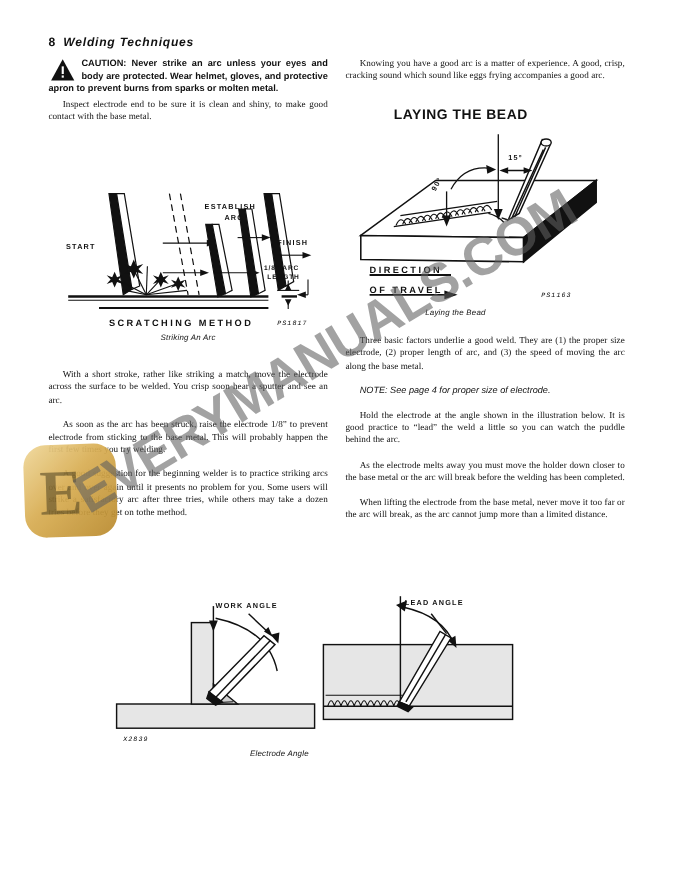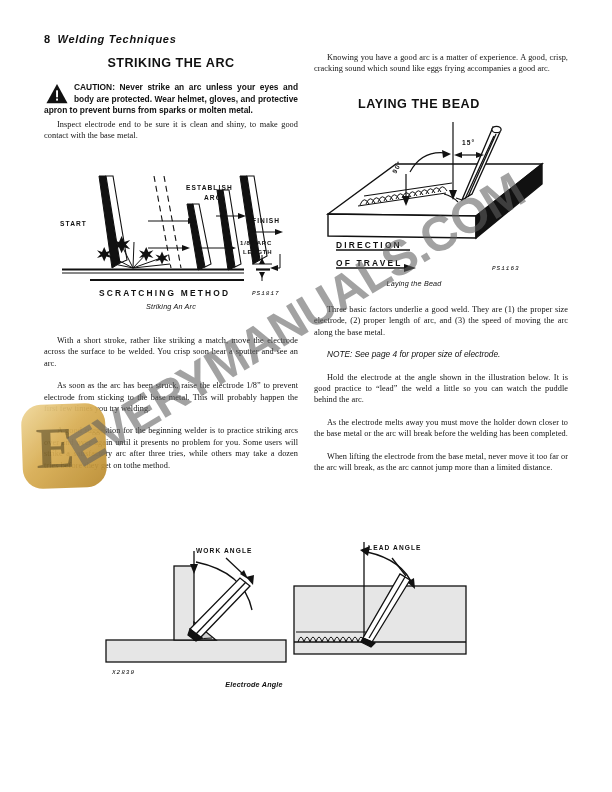--- a/index.html
+++ b/index.html
@@ -62,21 +62,20 @@
 </head>
 <body>
 
 <div class="page">
 
   <div class="hdr">
     <span class="pg">8</span><span class="ttl">Welding Techniques</span>
   </div>
 
   <div class="col colL">
-    <h2 class="sect">STRIKING THE ARC</h2>
 
     <div class="caution">
       <svg class="tri" viewBox="0 0 24 24">
         <polygon points="12,1 23.5,22 0.5,22" fill="#111"></polygon>
         <rect x="11" y="8" width="2.1" height="7.6" fill="#fff"></rect>
         <rect x="11" y="17" width="2.1" height="2.2" fill="#fff"></rect>
       </svg>
       <span>CAUTION:</span>
       <span>Never strike an arc unless your eyes and body are protected. Wear helmet, gloves, and protective apron to prevent burns from sparks or molten metal.</span>
     </div>
@@ -289,21 +288,21 @@
         <polygon points="80,114 71,110 108,46 118,52" fill="#fff"></polygon>
         <line x1="77" y1="110" x2="113" y2="49"></line>
         <path d="M71,110 l-2,4 l10,5 l4,-4 z" fill="#111"></path>
 
         <line x1="114" y1="48" x2="100" y2="30"></line>
       </g>
       <text class="lbl" x="76" y="22">LEAD  ANGLE</text>
     </svg>
   </div>
 
-  <div class="figcap" style="position:absolute;left:0;top:680px;width:508px;font-weight:bold;">Electrode Angle</div>
+  <div class="figcap" style="position:absolute;left:0;top:680px;width:508px;">Electrode Angle</div>
 
   <div class="wm">
     <div class="wmlogo">
       <span class="e">E</span>
     </div>
     <div class="wmtext">EVERYMANUALS.COM</div>
   </div>
 
 </div>
 

